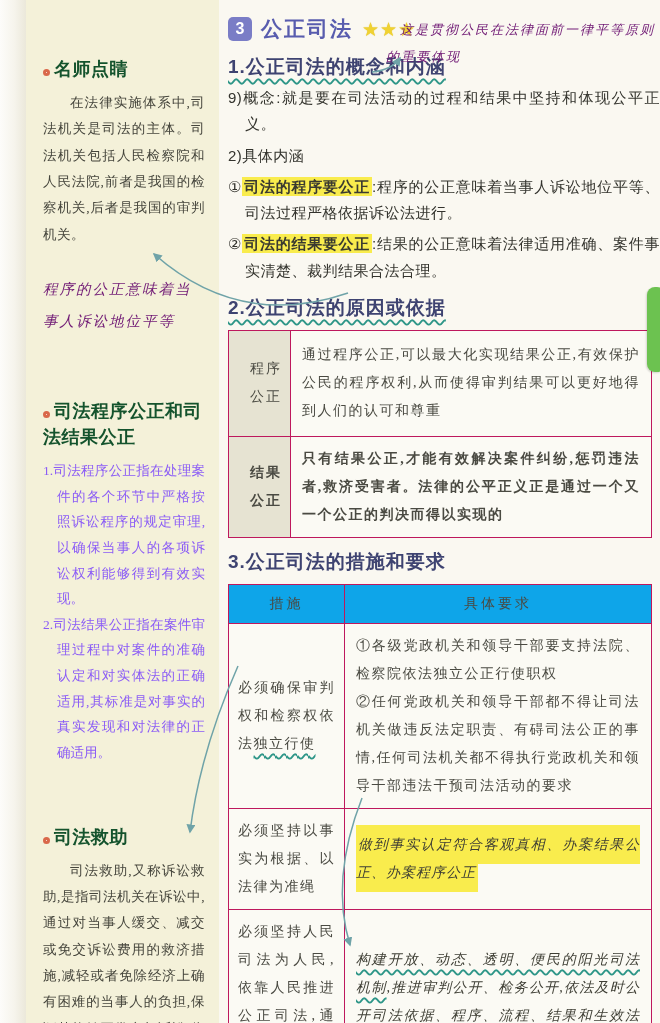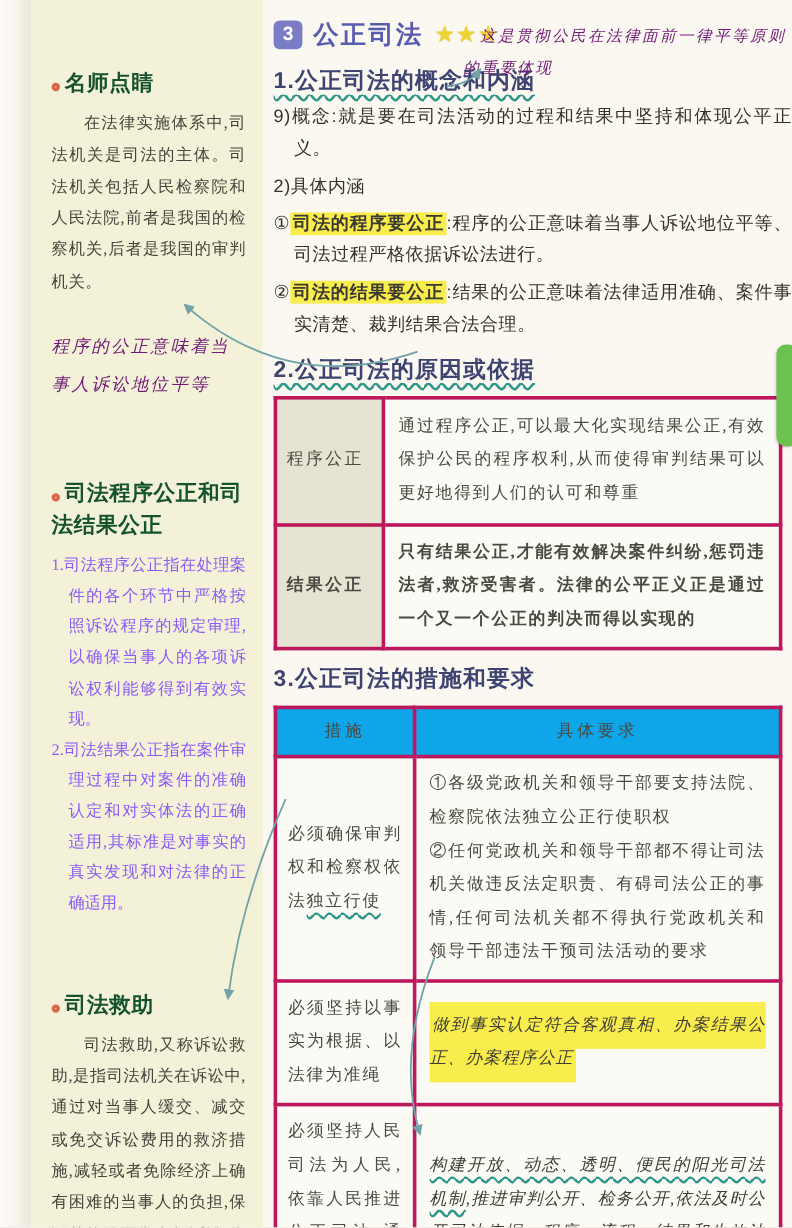--- a/index.html
+++ b/index.html
@@ -97,29 +97,29 @@
   .hl {
     background: #f9ec4d; font-weight: bold; color: #3a3a30;
     padding: 1px 2px;
   }
   
   table {
     border-collapse: collapse; width: 424px; margin-top: 9px;
     font-family: "Liberation Serif", serif;
   }
   th, td {
-    border: 3px solid #be185d;
+    border: 1px solid #be185d;
     font-size: 14px; color: #4a4a42;
     padding: 8px 11px; line-height: 2.0;
     letter-spacing: 1.5px; vertical-align: middle;
     text-align: justify;
     margin-left: 28px;
   }
   th { background: #0ea5e9; font-weight: normal; text-align: center; padding: 5px; letter-spacing: 3px; }
-  .t1-label { background: #e6e3d2; text-align: left; width: 90px; padding: 6px 8px; letter-spacing: 2px; }
+  .t1-label { background: #e6e3d2; text-align: right; width: 62px; padding: 6px 8px; letter-spacing: 2px; }
   .t1 .t1-row1 td { height: 106px; }
   .t1 .t1-row2 td { height: 86px; font-weight: bold; }
   .t2-measure { width: 116px; background: #fbfaf4; padding: 8px 9px; }
   .t2-req { background: #fbfaf4; }
   .t1 td:last-child { background: #fbfaf4; }
   .t2 .r1 td { height: 167px; }
   .t2 .r2 td { height: 70px; }
   .t2 .r3 td { height: 157px; }
   .hw-cell {
     font-style: italic; color: #3e3e34; letter-spacing: 1px;

